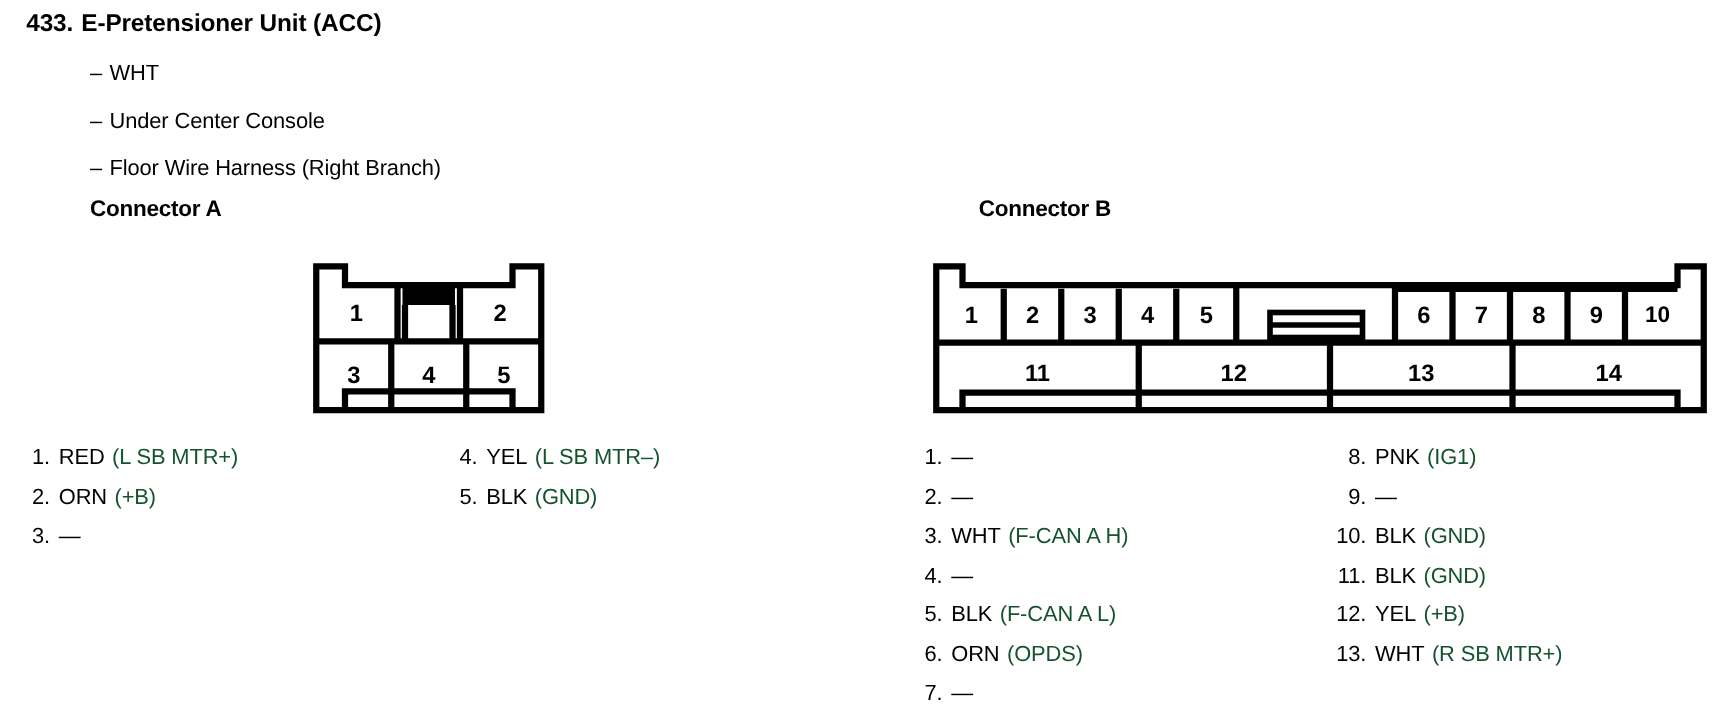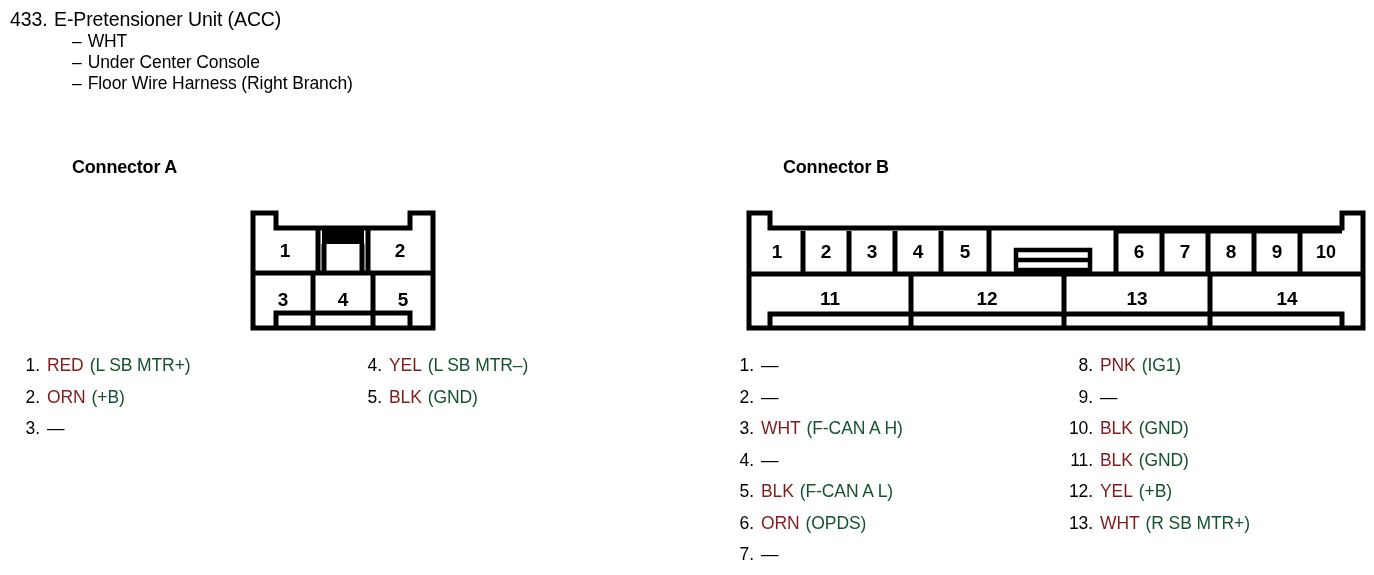--- a/index.html
+++ b/index.html
@@ -15,31 +15,31 @@
     position: relative;
     overflow: hidden;
   }
 
   
   #header { position: absolute; left: 0; top: 0; width: 700px; }
   .title-row {
     display: flex;
     align-items: baseline;
     font-size: 19.5px;
-    font-weight: normal;
+    font-weight: bold;
     letter-spacing: -0.1px;
-    padding-left: 10px;
+    padding-left: 21px;
     padding-top: 8px;
   }
   .title-num { width: 44px; flex: none; }
   .title-text { white-space: nowrap; }
   .subline {
     font-size: 17.5px;
     padding-left: 72px;
-    margin-top: 0;
+    margin-top: 17px;
     white-space: nowrap;
     letter-spacing: -0.1px;
   }
   .subline .dash { margin-right: 6px; }
 
   
   .conn-title {
     position: absolute;
     font-size: 18px;
     font-weight: bold;
@@ -75,21 +75,21 @@
     align-items: baseline;
     font-size: 17.5px;
     letter-spacing: -0.1px;
     white-space: nowrap;
   }
   .pin-idx {
     flex: none;
     text-align: right;
     padding-right: 7px;
   }
-  .pin-color { color: #7f1d1d; }
+  .pin-color { color: #000000; }
   .pin-sig { color: #14532d; margin-left: 6px; }
   .pin-none { color: #000; }
 
   #list-a-left  { left: 18px;  top: 355px; }
   #list-a-right { left: 360px; top: 355px; }
   #list-b-left  { left: 732px; top: 355px; }
   #list-b-right { left: 1062px; top: 355px; }
 
   #list-a-left .pin-row, #list-a-right .pin-row { margin-bottom: 10.5px; }
   #list-b-left .pin-row, #list-b-right .pin-row { margin-bottom: 10.5px; }

